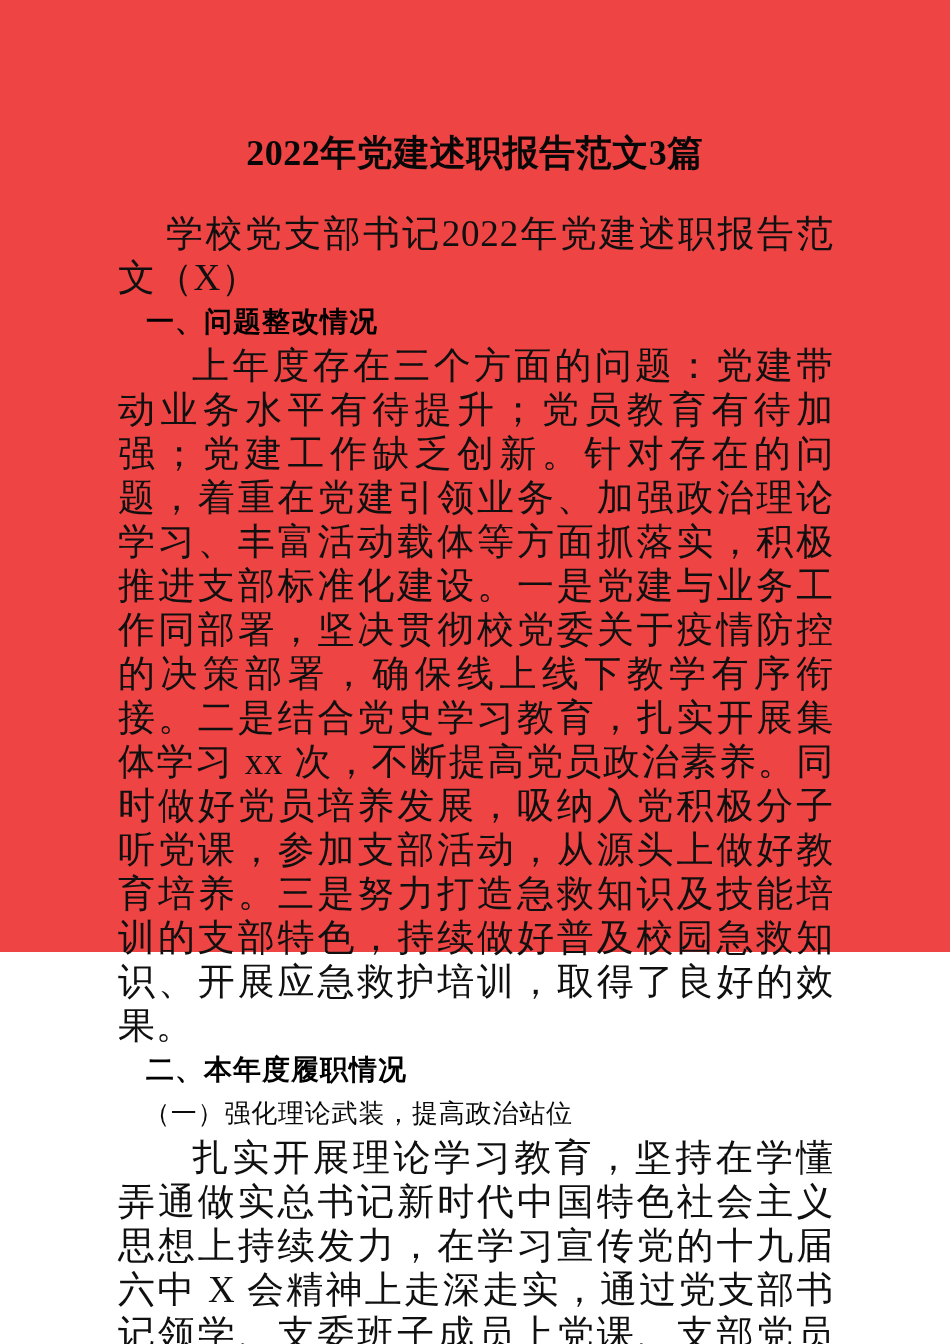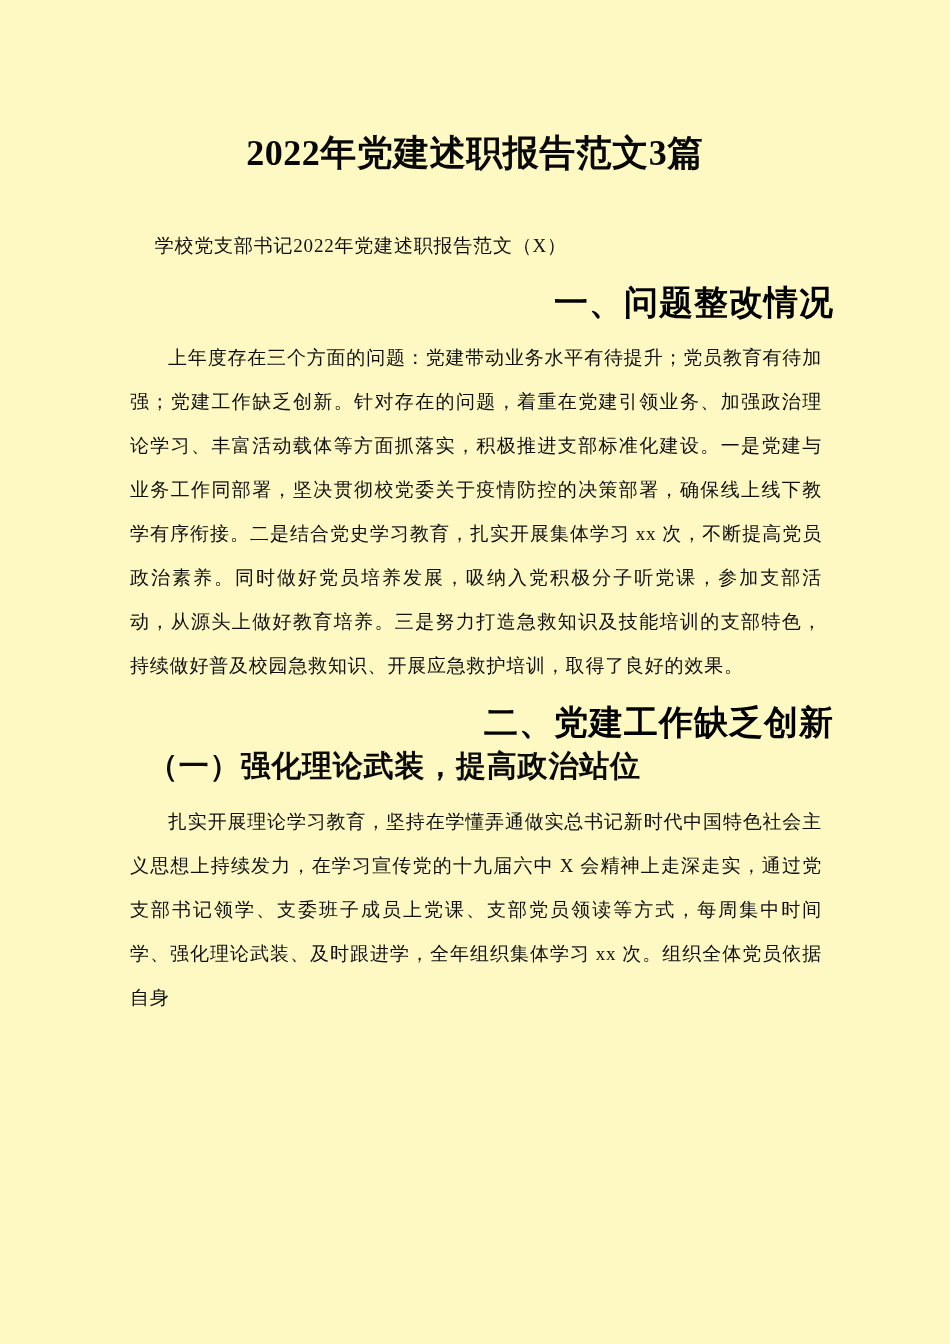--- a/index.html
+++ b/index.html
@@ -12,22 +12,22 @@
     height: 1344px;
     overflow: hidden;
     font-family: "Liberation Serif", "DejaVu Serif", serif;
     color: #000000;
     -webkit-font-smoothing: antialiased;
   }
 
   .page {
     position: relative;
     width: 950px;
-    height: 1344px;
-    background: #fef9c3;
+    height: 952px;
+    background: #ef4444;
     box-sizing: border-box;
   }
 
   .doc-title {
     margin: 0;
     padding: 0;
     position: absolute;
     top: 128px;
     left: 0;
     width: 950px;
@@ -42,58 +42,57 @@
 
   .body-block {
     position: absolute;
     top: 212px;
     left: 118px;
     width: 716px;
   }
 
   
   .p {
-    margin: 12px;
+    margin: 0;
     padding: 0;
     font-family: "Liberation Serif", "DejaVu Serif", serif;
-    font-size: 19px;
+    font-size: 37px;
     line-height: 44px;
     text-align: justify;
     text-justify: inter-ideograph;
     letter-spacing: 0.8px;
     color: #101010;
     word-break: break-all;
   }
 
   
   .indent {
     text-indent: 2em;
   }
 
   
   .h-section {
     margin: 0;
     padding: 0;
     font-family: "Liberation Sans", "DejaVu Sans", sans-serif;
     font-weight: bold;
-    font-size: 34px;
+    font-size: 28px;
     line-height: 44px;
     text-indent: 1em;
     letter-spacing: 1px;
     color: #000000;
-    text-align: right;
   }
 
   
   .h-sub {
     margin: 0;
     padding: 0;
     font-family: "Liberation Serif", "DejaVu Serif", serif;
-    font-weight: bold;
-    font-size: 30px;
+    font-weight: normal;
+    font-size: 26px;
     line-height: 44px;
     text-indent: 1em;
     letter-spacing: 0.8px;
     color: #0a0a0a;
   }
 
   
   .p-subtitle {
     text-indent: 1.3em;
   }
@@ -107,20 +106,20 @@
 
   <div class="body-block">
 
     <p class="p p-subtitle">学校党支部书记2022年党建述职报告范文（X）</p>
 
 
     <h2 class="h-section">一、问题整改情况</h2>
 
     <p class="p indent">上年度存在三个方面的问题：党建带动业务水平有待提升；党员教育有待加强；党建工作缺乏创新。针对存在的问题，着重在党建引领业务、加强政治理论学习、丰富活动载体等方面抓落实，积极推进支部标准化建设。一是党建与业务工作同部署，坚决贯彻校党委关于疫情防控的决策部署，确保线上线下教学有序衔接。二是结合党史学习教育，扎实开展集体学习 xx 次，不断提高党员政治素养。同时做好党员培养发展，吸纳入党积极分子听党课，参加支部活动，从源头上做好教育培养。三是努力打造急救知识及技能培训的支部特色，持续做好普及校园急救知识、开展应急救护培训，取得了良好的效果。</p>
 
-    <h2 class="h-section">二、党建工作缺乏创新</h2>
+    <h2 class="h-section">二、本年度履职情况</h2>
 
     <h3 class="h-sub">（一）强化理论武装，提高政治站位</h3>
 
     <p class="p indent">扎实开展理论学习教育，坚持在学懂弄通做实总书记新时代中国特色社会主义思想上持续发力，在学习宣传党的十九届六中 X 会精神上走深走实，通过党支部书记领学、支委班子成员上党课、支部党员领读等方式，每周集中时间学、强化理论武装、及时跟进学，全年组织集体学习 xx 次。组织全体党员依据自身</p>
 
   </div>
 </div>
 
 </body></html>

